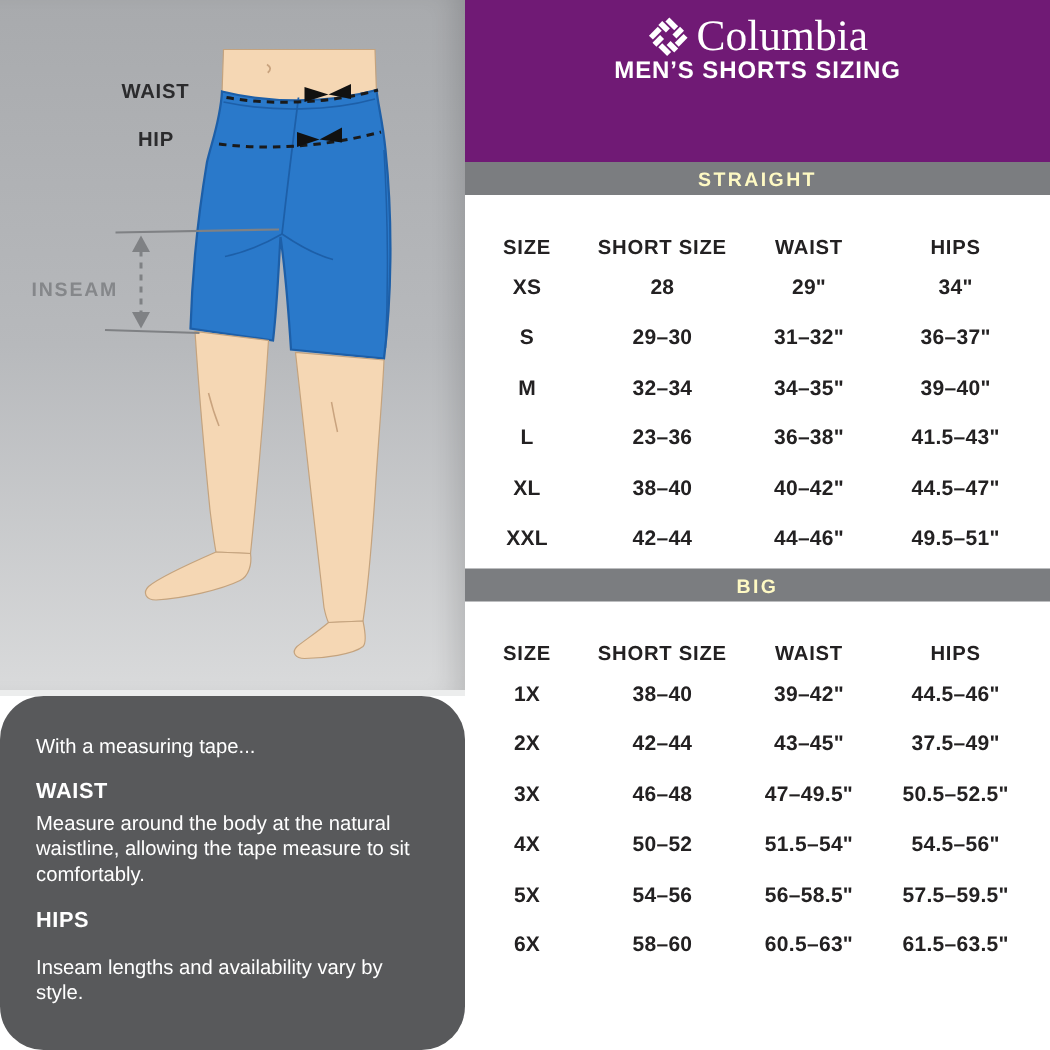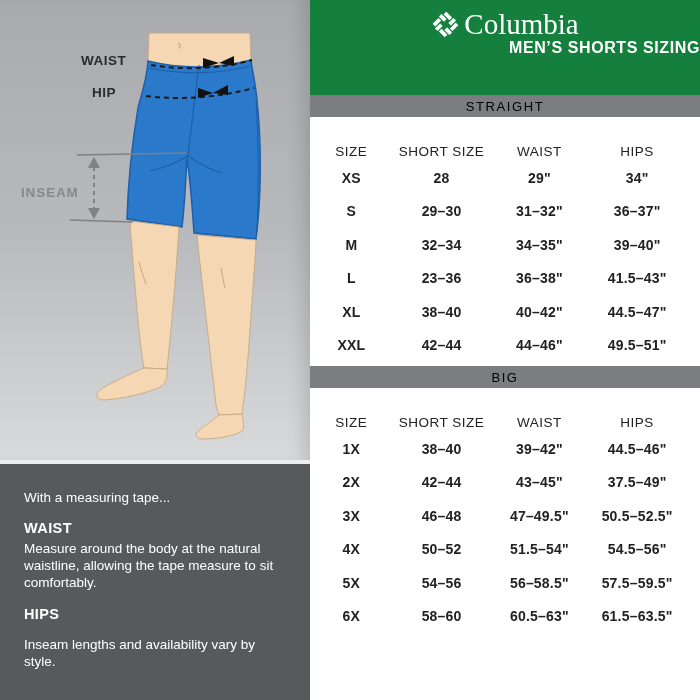--- a/index.html
+++ b/index.html
@@ -20,47 +20,47 @@
   .diagram-label {
     position:absolute; font-weight:bold; color:#2b2b2d; font-size:13.5px; letter-spacing:.5px;
   }
   .label-waist { left:81px; top:53px; }
   .label-hip   { left:92px; top:85px; }
   .label-inseam{ left:21px; top:185px; color:#85878a; font-size:13px; letter-spacing:1.2px; }
   .panel-divider { position:absolute; left:0; top:460px; width:310px; height:4px; background:#eceded; }
   .instructions {
     position:absolute; left:0; top:464px; width:310px; height:236px;
     background:#58595b; color:#ffffff; padding:25px 20px 0 24px;
-    font-size:13.5px; line-height:1.28;
+    font-size:13.5px; line-height:1.28;border-radius:29px;
   }
   .instructions .intro { margin-bottom:13px; }
   .instr-block { margin-bottom:13px; }
   .instr-heading { font-weight:bold; font-size:14.5px; letter-spacing:.4px; margin-bottom:2px; }
 
   
   .right-panel { position:absolute; left:310px; top:0; width:390px; height:700px; background:#ffffff; }
-  .blue-header { height:95px; background:#15803d; color:#ffffff; text-align:right; }
+  .blue-header { height:108px; background:#701a75; color:#ffffff; text-align:center; }
   .logo-row { display:flex; align-items:center; justify-content:center; padding-top:15px; height:33px; }
   .gem { width:29px; height:29px; margin-right:4px; }
   .brand-name {
     font-family:"Liberation Serif", serif; font-size:29px; line-height:1; color:#ffffff;
   }
   .header-title {
     margin-top:6px; font-weight:bold; font-size:16px; letter-spacing:.6px; color:#ffffff;
   }
   .section-bar {
-    height:22px; background:#7b7d80; color:#000000; display:flex; align-items:center; justify-content:center;
-    font-weight:normal; font-size:13px; letter-spacing:1.6px;
+    height:22px; background:#7b7d80; color:#fef9c3; display:flex; align-items:center; justify-content:center;
+    font-weight:bold; font-size:13px; letter-spacing:1.6px;
   }
   .size-table { padding:8px 14px 0 0; }
   .size-table.straight { height:249px; }
   .trow { display:grid; grid-template-columns:22% 26% 26% 26%; height:33.5px; align-items:center; }
   .trow.thead { height:36px; }
   .tcell { text-align:center; font-size:14px; font-weight:600; color:#232122; letter-spacing:.2px; }
-  .hcell { font-size:13.5px; font-weight:normal; letter-spacing:.5px;margin-top:16px; }
+  .hcell { font-size:13.5px; font-weight:bold; letter-spacing:.5px;margin-top:16px; }
 </style>
 </head>
 <body>
 
 <div class="left-panel">
   <div class="illustration">
     <svg width="310" height="460" viewBox="0 0 310 460">
 
       <path d="M149,33 L250,33 L251,62 C221,69 179,69 148,62 Z" fill="#f5d7b4" stroke="#c4a37e" stroke-width="0.8"></path>
       <path d="M178,43 q4,2.5 0.5,5.5" fill="none" stroke="#c9a37e" stroke-width="1.2"></path>

